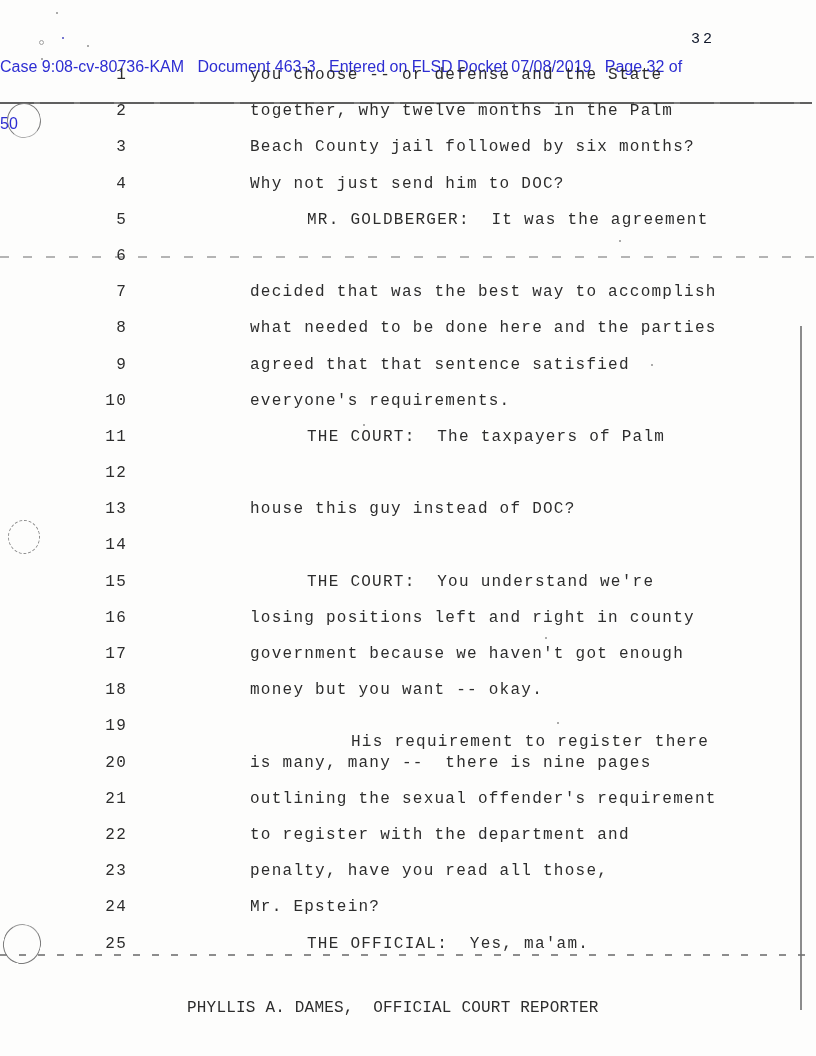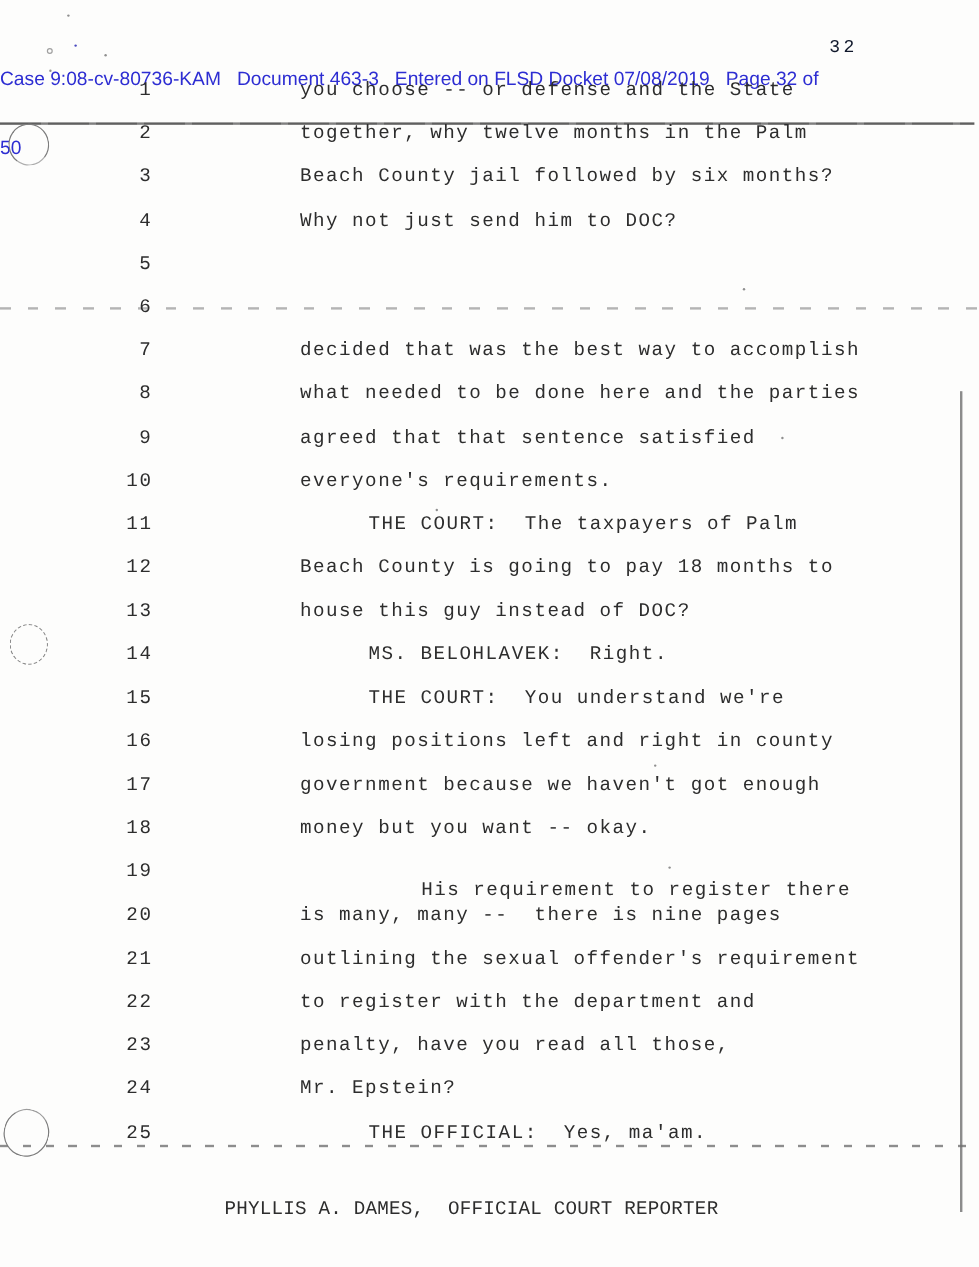--- a/index.html
+++ b/index.html
@@ -90,30 +90,30 @@
   <div class="speck" style="left:651px; top:364px;"></div>
   <div class="speck" style="left:363px; top:424px;"></div>
   <div class="speck" style="left:545px; top:637px;"></div>
   <div class="speck" style="left:557px; top:722px;"></div>
 
   <div class="lines">
       <div class="tline indent-normal"><span class="lnum">1</span><span class="ltext">you choose -- or defense and the State</span></div>
       <div class="tline indent-normal"><span class="lnum">2</span><span class="ltext">together, why twelve months in the Palm</span></div>
       <div class="tline indent-normal"><span class="lnum">3</span><span class="ltext">Beach County jail followed by six months?</span></div>
       <div class="tline indent-normal"><span class="lnum">4</span><span class="ltext">Why not just send him to DOC?</span></div>
-      <div class="tline indent-speaker"><span class="lnum">5</span></div>
+      <div class="tline indent-speaker"><span class="lnum">5</span><span class="ltext">MR. GOLDBERGER:  It was the agreement</span></div>
       <div class="tline indent-normal"><span class="lnum">6</span></div>
       <div class="tline indent-normal"><span class="lnum">7</span><span class="ltext">decided that was the best way to accomplish</span></div>
       <div class="tline indent-normal"><span class="lnum">8</span><span class="ltext">what needed to be done here and the parties</span></div>
       <div class="tline indent-normal"><span class="lnum">9</span><span class="ltext">agreed that that sentence satisfied</span></div>
       <div class="tline indent-normal"><span class="lnum">10</span><span class="ltext">everyone's requirements.</span></div>
       <div class="tline indent-speaker"><span class="lnum">11</span><span class="ltext">THE COURT:  The taxpayers of Palm</span></div>
-      <div class="tline indent-normal"><span class="lnum">12</span><span class="ltext">Beach County is going to pay 18 months to</span></div>
+      <div class="tline indent-normal"><span class="lnum">12</span></div>
       <div class="tline indent-normal"><span class="lnum">13</span><span class="ltext">house this guy instead of DOC?</span></div>
-      <div class="tline indent-speaker"><span class="lnum">14</span><span class="ltext">MS. BELOHLAVEK:  Right.</span></div>
+      <div class="tline indent-speaker"><span class="lnum">14</span></div>
       <div class="tline indent-speaker"><span class="lnum">15</span><span class="ltext">THE COURT:  You understand we're</span></div>
       <div class="tline indent-normal"><span class="lnum">16</span><span class="ltext">losing positions left and right in county</span></div>
       <div class="tline indent-normal"><span class="lnum">17</span><span class="ltext">government because we haven't got enough</span></div>
       <div class="tline indent-normal"><span class="lnum">18</span><span class="ltext">money but you want -- okay.</span></div>
       <div class="tline indent-deep"><span class="lnum">19</span><span class="ltext">His requirement to register there</span></div>
       <div class="tline indent-normal"><span class="lnum">20</span><span class="ltext">is many, many --  there is nine pages</span></div>
       <div class="tline indent-normal"><span class="lnum">21</span><span class="ltext">outlining the sexual offender's requirement</span></div>
       <div class="tline indent-normal"><span class="lnum">22</span><span class="ltext">to register with the department and</span></div>
       <div class="tline indent-normal"><span class="lnum">23</span><span class="ltext">penalty, have you read all those,</span></div>
       <div class="tline indent-normal"><span class="lnum">24</span><span class="ltext">Mr. Epstein?</span></div>

